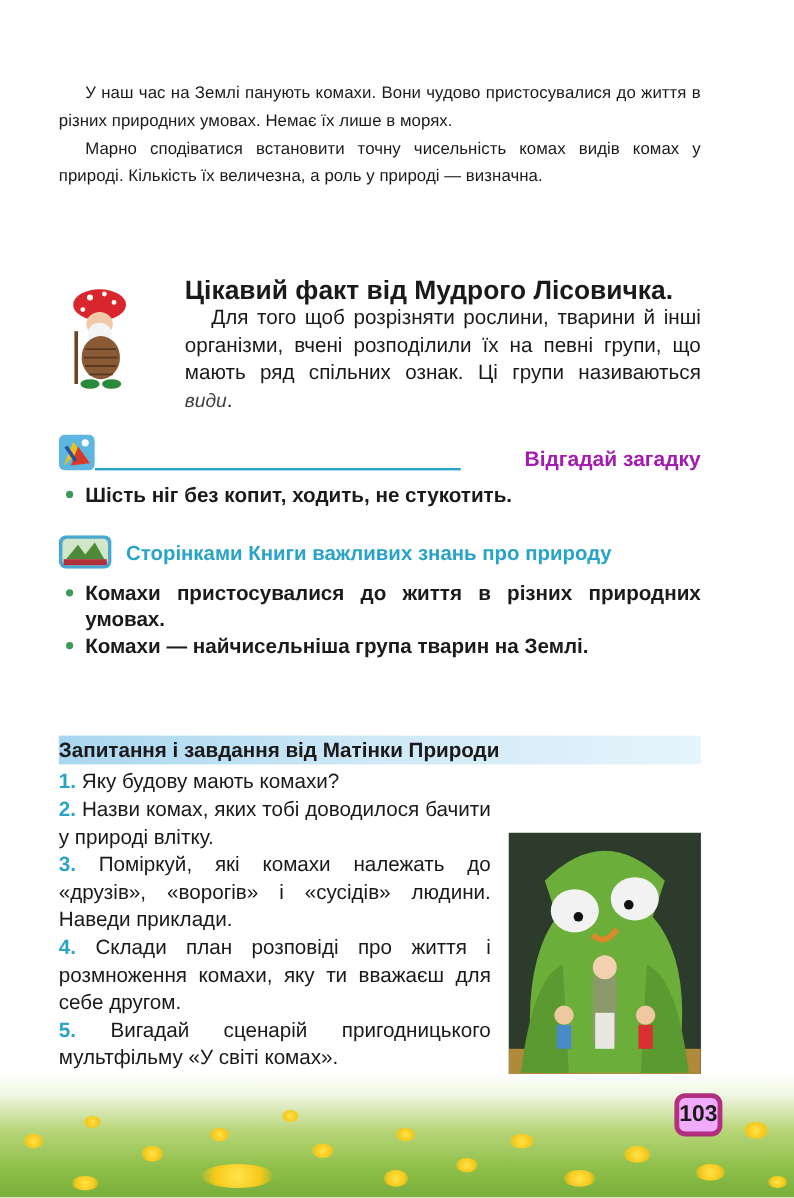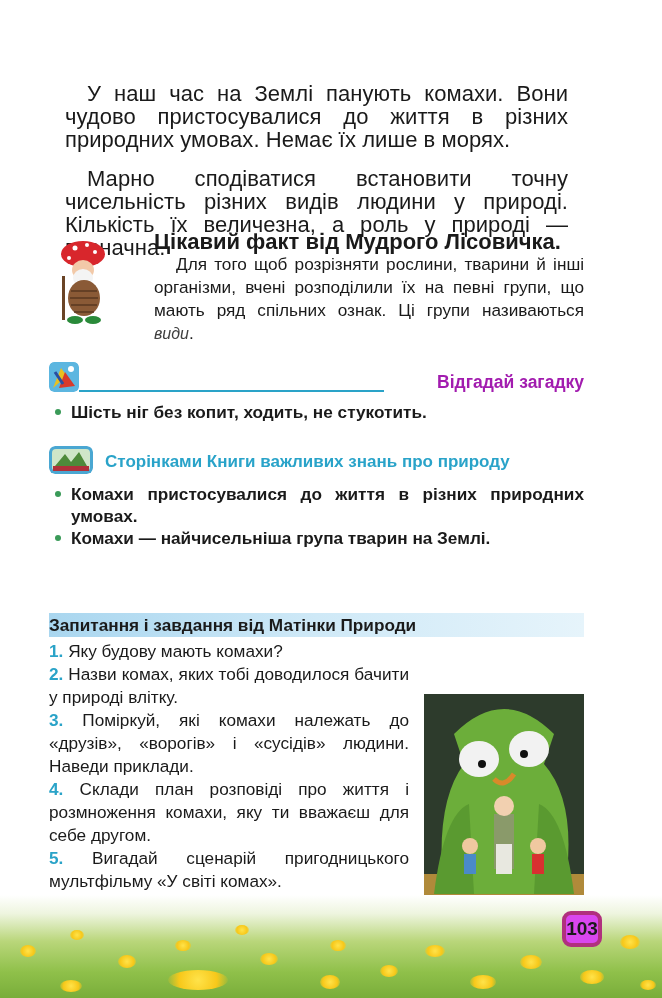--- a/index.html
+++ b/index.html
@@ -3,21 +3,21 @@
 <meta charset="utf-8">
 <style>
   html, body { margin: 0; padding: 0; }
   body {
     width: 662px; height: 998px; position: relative; overflow: hidden;
     background: #ffffff;
     font-family: "Liberation Sans", sans-serif;
     color: #1a1a1a;
   }
   .page { position: absolute; left: 49px; top: 66px; width: 535px; }
-  .para { font-size: 22px; line-height: 23px; margin: 16px; text-align: justify; text-indent: 22px; letter-spacing: 0.05px; }
+  .para { font-size: 14px; line-height: 23px; margin: 0; text-align: justify; text-indent: 22px; letter-spacing: 0.05px; }
   .fact { position: absolute; left: 49px; top: 230px; width: 535px; height: 120px; }
   .gnome { position: absolute; left: 4px; top: 6px; width: 56px; height: 92px; }
   .fact-text { position: absolute; left: 105px; top: 0; width: 430px; }
   .fact-title { font-weight: bold; font-size: 22px; line-height: 23px; margin: 0; padding-left: 0; text-indent: 0; }
   .fact-body { font-size: 17.2px; line-height: 23px; margin: 0; text-align: justify; text-indent: 22px; }
   .term { color: #404040; font-style: italic; font-size: 16px; }
   .riddle-head { position: absolute; left: 49px; top: 362px; width: 535px; height: 32px; }
   .riddle-icon { position: absolute; left: 0; top: 0; width: 30px; height: 30px; border-radius: 5px; overflow: hidden; }
   .riddle-line { position: absolute; left: 30px; top: 28px; width: 305px; border-bottom: 2px solid #2aa3c8; }
   .riddle-title { position: absolute; right: 0; top: 10px; color: #a21caf; font-weight: bold; font-size: 17.5px; }
@@ -31,28 +31,28 @@
   .book-list { position: absolute; left: 49px; top: 483px; width: 535px; }
   .q-bar { position: absolute; left: 49px; top: 613px; width: 535px; height: 24px; background: linear-gradient(to right, #a9d6ef, #cfe9f7 50%, #e6f4fb); }
   .q-title { display: block; font-weight: bold; font-size: 17.2px; line-height: 24px; color: #1a1a1a; }
   .questions { position: absolute; left: 49px; top: 640px; width: 360px; }
   .q { font-size: 17.2px; line-height: 23px; margin: 0; text-align: justify; }
   .qnum { color: #2aa3c8; font-weight: bold; }
   .mantis { position: absolute; left: 424px; top: 694px; width: 160px; height: 202px; overflow: hidden; background: #2c3a2a; }
   .meadow { position: absolute; left: 0; top: 895px; width: 662px; height: 103px;
     background: linear-gradient(to bottom, #ffffff 0%, #eef5df 18%, #b9d67a 45%, #8fc04a 75%, #79ad3a 100%); overflow: hidden; }
   .flower { position: absolute; border-radius: 50%; background: radial-gradient(circle, #ffe34a 0%, #f7c81a 60%, rgba(247,200,26,0) 100%); }
-  .pagenum { position: absolute; left: 562px; top: 911px; width: 40px; height: 36px; border: 4px solid #b0307e; border-radius: 9px; background: #d946ef; box-sizing: border-box; text-align: center; font-weight: bold; font-size: 19px; line-height: 28px; color: #1a1a1a; }
+  .pagenum { position: absolute; left: 562px; top: 911px; width: 40px; height: 36px; border: 4px solid #b0307e; border-radius: 9px; background: #f0abfc; box-sizing: border-box; text-align: center; font-weight: bold; font-size: 19px; line-height: 28px; color: #1a1a1a; }
 </style>
 </head>
 <body>
 
 <div class="page">
   <p class="para">У наш час на Землі панують комахи. Вони чудово пристосувалися до життя в різних природних умовах. Немає їх лише в морях.</p>
-  <p class="para">Марно сподіватися встановити точну чисельність різних видів людини у природі. Кількість їх величезна, а роль у природі — визначна.</p>
+  <p class="para">Марно сподіватися встановити точну чисельність комах видів комах у природі. Кількість їх величезна, а роль у природі — визначна.</p>
 </div>
 
 <div class="fact">
   <svg class="gnome" viewBox="0 0 56 92">
     <ellipse cx="30" cy="18" rx="22" ry="13" fill="#d8262c"></ellipse>
     <circle cx="22" cy="12" r="2.5" fill="#fff"></circle>
       <circle cx="34" cy="9" r="2" fill="#fff"></circle>
       <circle cx="42" cy="16" r="2" fill="#fff"></circle>
       <circle cx="16" cy="22" r="2" fill="#fff"></circle>
     <ellipse cx="30" cy="34" rx="11" ry="10" fill="#f2c9a8"></ellipse>

